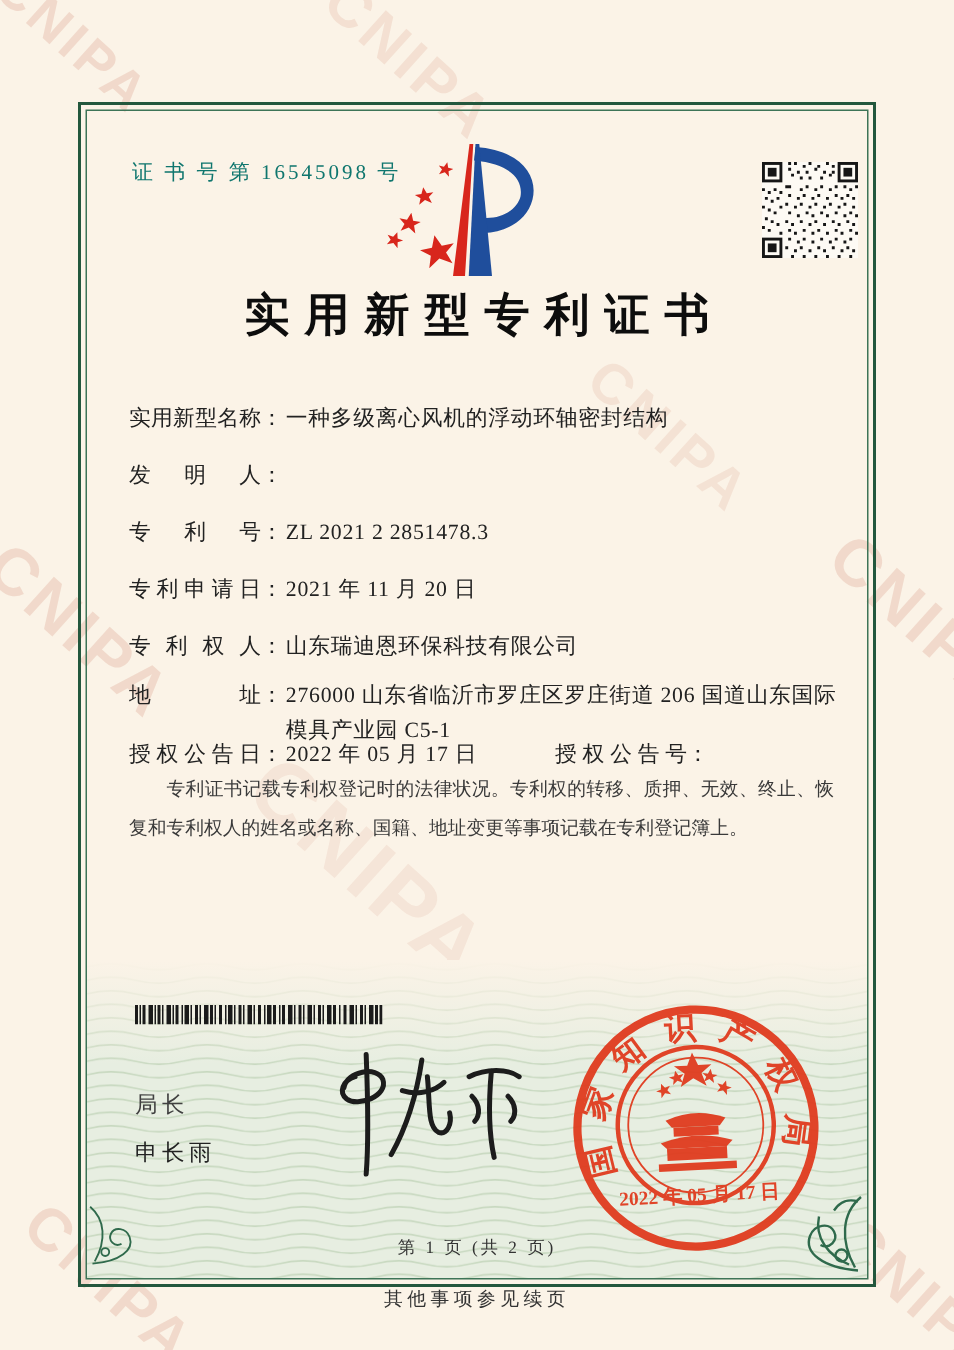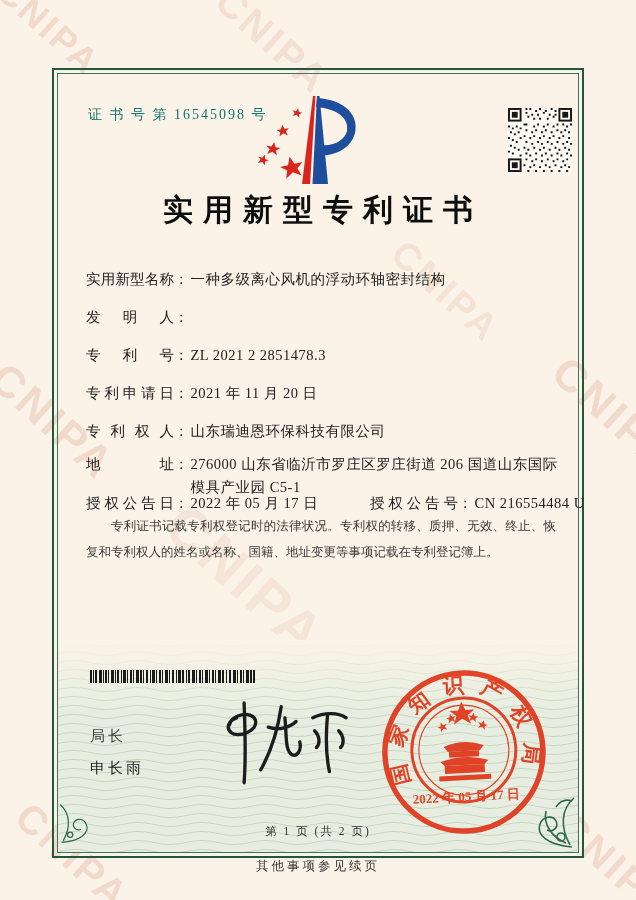--- a/index.html
+++ b/index.html
@@ -32,21 +32,21 @@
          font-weight:700;letter-spacing:10px;text-indent:10px;color:#0d0d0d;}
   
   .frow{position:absolute;left:86px;display:flex;align-items:flex-start;
         font-size:14.5px;line-height:23px;color:#222;}
   .flabel{white-space:nowrap;}
   .ftext{display:inline-block;width:88px;text-align:justify;text-align-last:justify;}
   .flabel::after{content:"：";}
   .fval{margin-left:2px;letter-spacing:.5px;}
   .addr .fval{width:368px;}
   .r1{top:268px}.r2{top:306px}.r3{top:344px}.r4{top:382px}.r5{top:420px}.r6{top:453px}.r7{top:492px}
-  .pubpair{position:absolute;left:284px;top:0;display:flex;white-space:nowrap;}
+  .pubpair{position:absolute;left:284px;top:0;display:flex;white-space:nowrap;gap:15px;}
   
   .bodytext{position:absolute;left:86px;top:514px;width:470px;font-size:12.5px;
             line-height:25.5px;color:#3a3a3a;text-align:justify;}
   .bodytext p{margin:0;text-indent:2em;}
   
   .barcode{position:absolute;left:90px;top:670px;width:165px;height:13px;}
   .officer-title{position:absolute;left:90px;top:727px;font-family:"Liberation Sans",sans-serif;
                  font-size:15px;letter-spacing:3px;color:#404040;}
   .officer-name{position:absolute;left:90px;top:759px;font-family:Liberation Serif, serif;
                 font-size:15px;letter-spacing:3px;color:#222;text-align:right;}
@@ -179,21 +179,20 @@
   </div>
   <div class="frow r6 addr">
     <span class="flabel"><span class="ftext">地址</span></span>
     <span class="fval">276000 山东省临沂市罗庄区罗庄街道 206 国道山东国际模具产业园 C5-1</span>
   </div>
   <div class="frow r7" style="width:470px;align-items:flex-end;">
     <span class="flabel"><span class="ftext">授权公告日</span></span>
     <span class="fval">2022 年 05 月 17 日</span>
     <span class="pubpair">
       <span class="flabel"><span class="ftext">授权公告号</span></span>
-      <span class="fval">CN 216554484 U</span>
     </span>
   </div>
 
   <div class="bodytext">
     <p>专利证书记载专利权登记时的法律状况。专利权的转移、质押、无效、终止、恢复和专利权人的姓名或名称、国籍、地址变更等事项记载在专利登记簿上。</p>
   </div>
 
   <svg class="barcode" viewBox="0 0 165 13" preserveAspectRatio="none">
     <path fill="#1a1a1a" d="M0 0h2v13h-2z M3 0h1v13h-1z M5 0h2v13h-2z M9 0h3v13h-3z M13 0h1v13h-1z M15 0h2v13h-2z
       M18 0h1v13h-1z M21 0h3v13h-3z M25 0h1v13h-1z M27 0h2v13h-2z M31 0h1v13h-1z M33 0h3v13h-3z M37 0h1v13h-1z

